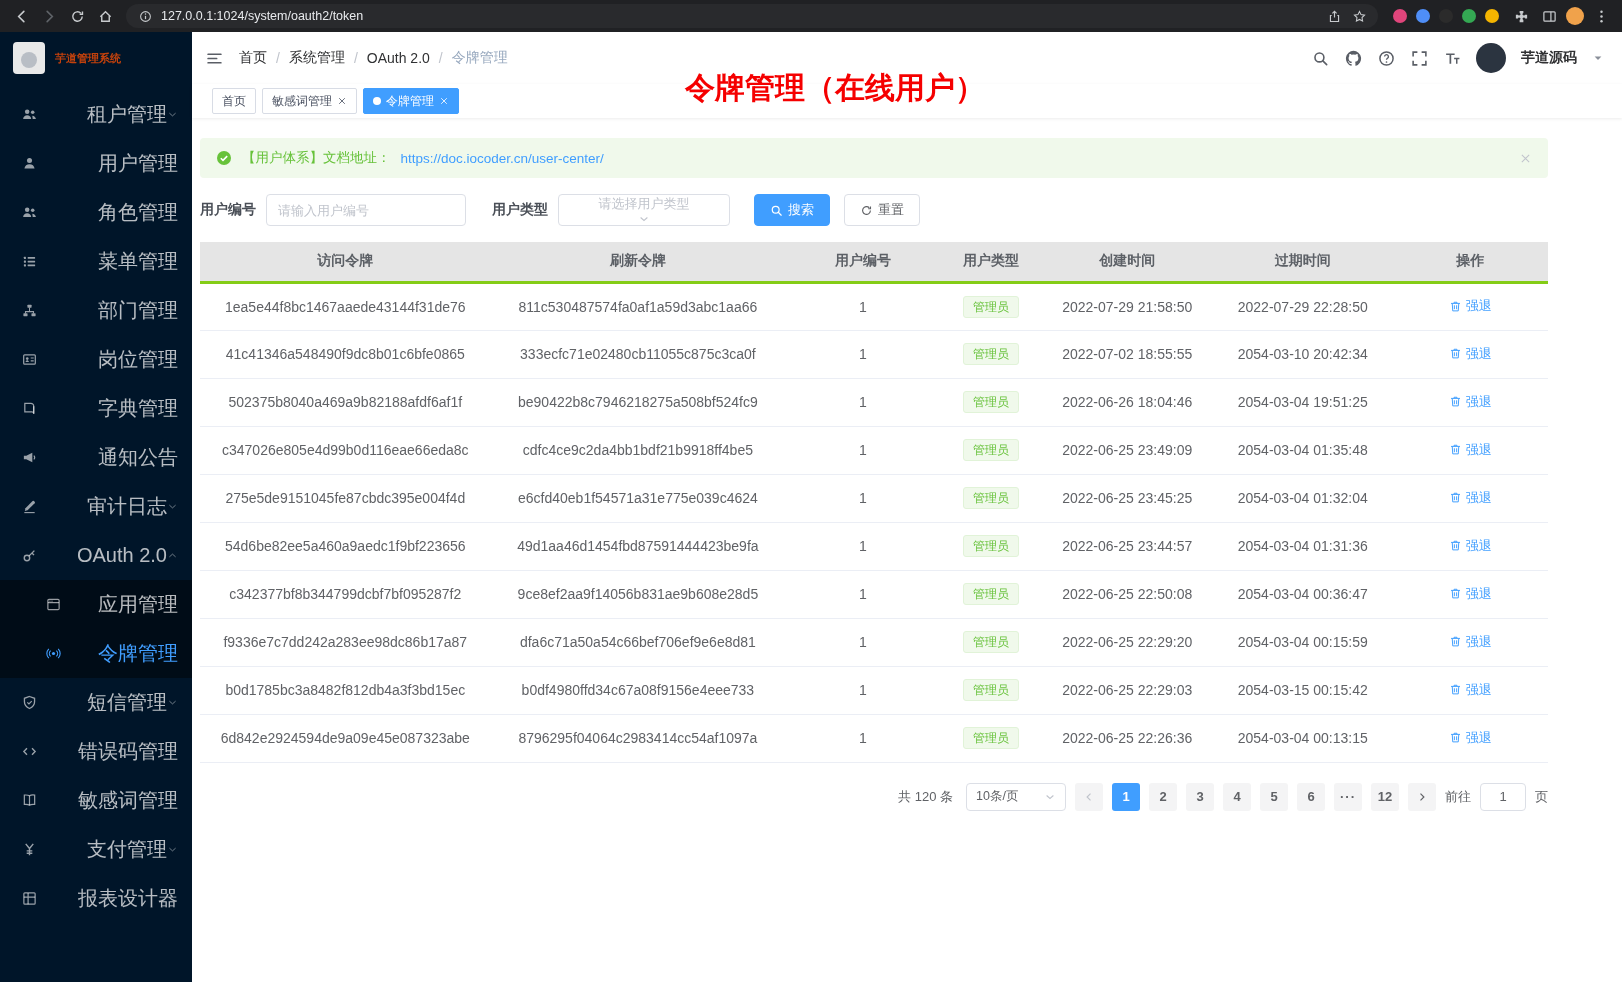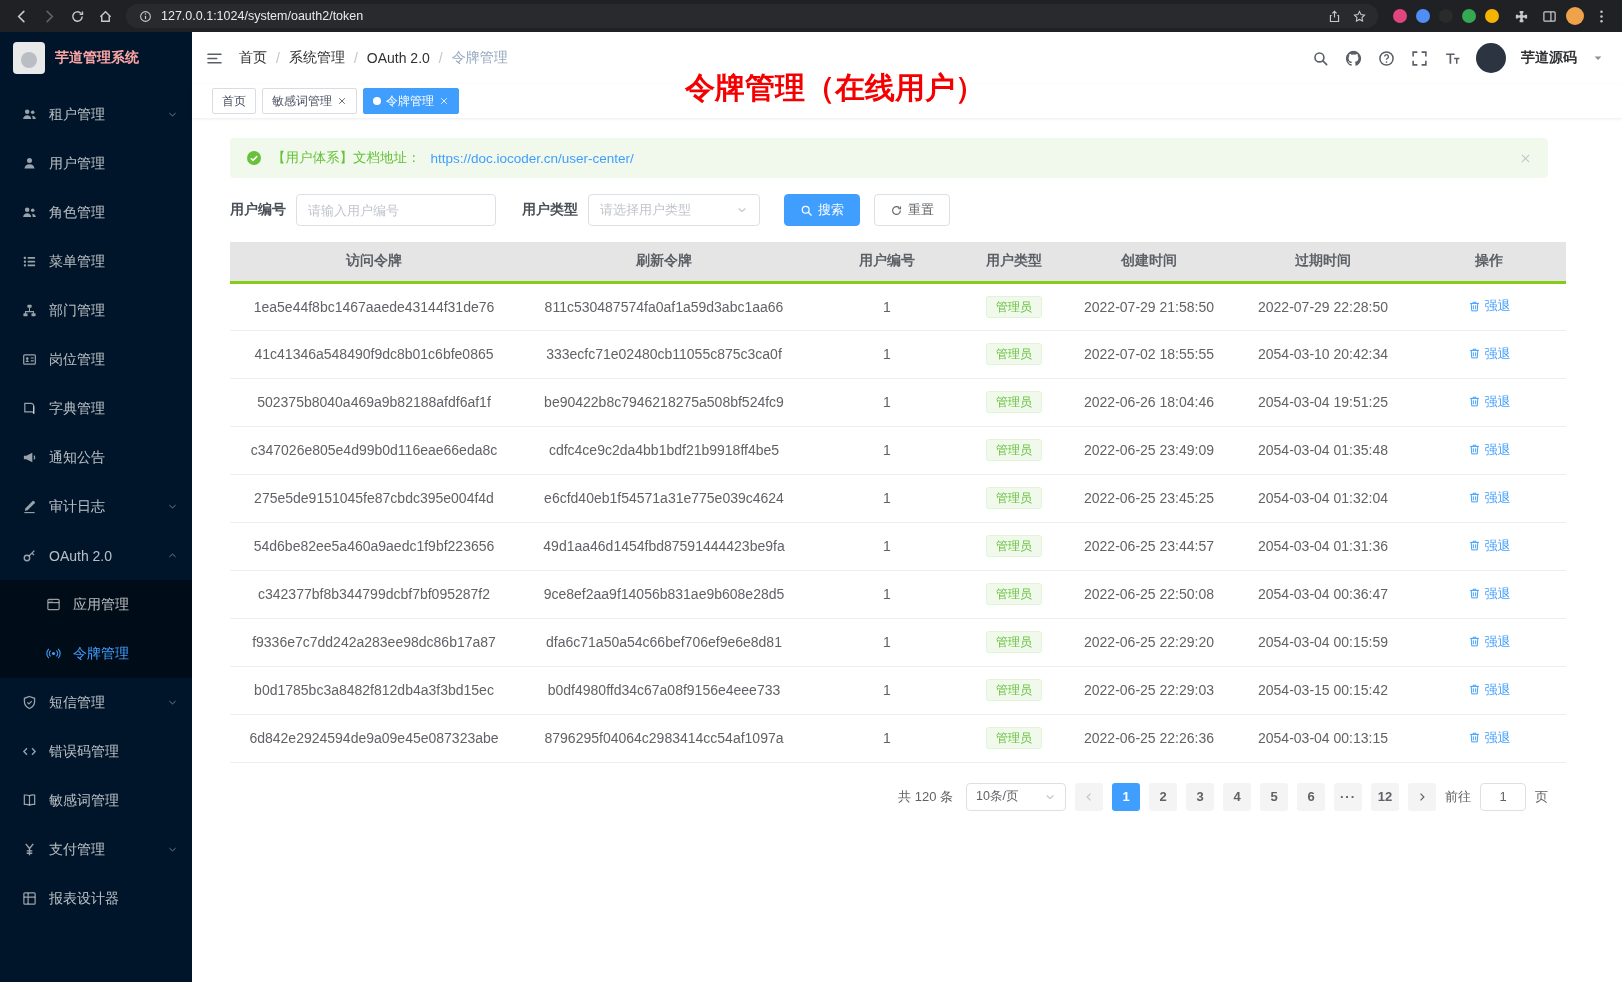--- a/index.html
+++ b/index.html
@@ -19,23 +19,23 @@
   .ext-row{display:flex;align-items:center;gap:9px;margin:0 5px;}
   .ext-dot{width:14px;height:14px;border-radius:50%;display:inline-block;cursor:pointer;}
   .profile-dot{width:18px;height:18px;border-radius:50%;display:inline-block;background:#f0a24b;cursor:pointer;}
 
   
   .app{display:flex;height:950px;}
   .sidebar{width:192px;flex:0 0 192px;background:#001529;display:flex;flex-direction:column;}
   .logo-row{height:52px;display:flex;align-items:center;gap:10px;padding:0 13px;cursor:pointer;}
   .logo-img{width:32px;height:32px;border-radius:4px;background:#e9e9e9;flex:0 0 auto;position:relative;overflow:hidden;}
   .logo-img::after{content:"";position:absolute;left:8px;top:10px;width:16px;height:16px;border-radius:50%;background:#b9bec5;}
-  .logo-title{color:#fca5a5;font-weight:700;font-size:14px;white-space:nowrap;}
+  .logo-title{color:#c2410c;font-weight:700;font-size:11px;white-space:nowrap;}
   .menu{flex:1;padding-top:6px;overflow:hidden;}
-  .menu-item{height:49px;display:flex;align-items:center;padding:0 14px 0 20px;color:rgba(255,255,255,.72);font-size:14px;cursor:pointer;}
+  .menu-item{height:49px;display:flex;align-items:center;padding:0 14px 0 20px;color:rgba(255,255,255,.72);font-size:20px;cursor:pointer;text-align:right;}
   .menu-item .mi{font-size:15px;width:18px;margin-right:11px;color:rgba(255,255,255,.60);}
   .menu-item .mi-label{flex:1;white-space:nowrap;}
   .menu-item .chev{font-size:11px;color:rgba(255,255,255,.45);}
   .menu-item.sub{padding-left:44px;background:#000c17;}
   .menu-item.active{color:#409eff;}
   .menu-item.active .mi{color:#409eff;}
 
   .main{flex:1;display:flex;flex-direction:column;position:relative;background:#fff;min-width:0;}
   .annotation{position:absolute;left:643px;top:36px;transform:translateX(-50%);font-size:30px;font-weight:700;color:#f50000;z-index:40;white-space:nowrap;}
 
@@ -53,33 +53,33 @@
   .u-caret{font-size:12px;color:#8a8f99;}
 
   
   .tabsbar{height:34px;display:flex;align-items:center;gap:6px;padding:0 20px;background:#fff;box-shadow:0 1px 3px rgba(0,0,0,.08);position:relative;z-index:5;}
   .tag{height:26px;display:inline-flex;align-items:center;gap:5px;padding:0 9px;border:1px solid #d8dce5;background:#fff;color:#495060;font-size:12px;cursor:pointer;border-radius:2px;}
   .tag .dot{width:8px;height:8px;border-radius:50%;background:#fff;}
   .tag-x{font-size:10px;}
   .tag.active{background:#409eff;border-color:#409eff;color:#fff;}
 
   
-  .content{flex:1;padding:20px 74px 20px 38px;position:relative;}
+  .content{flex:1;padding:20px 74px 20px 8px;position:relative;}
   .alert{height:40px;background:#f0f9eb;border-radius:4px;display:flex;align-items:center;gap:10px;padding:0 16px;}
   .alert .aicon{font-size:16px;}
   .alert-text{color:#67c23a;font-size:13.5px;font-weight:500;}
   .alert-link{color:#409eff;font-size:13.5px;text-decoration:none;cursor:pointer;}
   .alert-close{margin-left:auto;color:#c0c4cc;font-size:13px;cursor:pointer;}
 
   .filters{display:flex;align-items:center;gap:10px;margin-top:16px;}
   .f-label{font-weight:700;color:#4a4f57;font-size:14px;}
   .f-input{width:200px;height:32px;border:1px solid #dcdfe6;border-radius:4px;padding:0 11px;font-size:13px;color:#606266;outline:none;font-family:inherit;background:#fff;}
   .f-input::placeholder{color:#c0c4cc;}
   .ml{margin-left:16px;}
-  .f-select{width:172px;height:32px;border:1px solid #dcdfe6;border-radius:4px;display:flex;align-items:center;justify-content:space-between;padding:0 11px;cursor:pointer;background:#fff;}
+  .f-select{width:172px;height:32px;border:1px solid #dcdfe6;border-radius:4px;display:flex;align-items:center;justify-content:space-between;padding:0 11px;cursor:pointer;background:#fff;flex-direction:column;}
   .f-select .placeholder{color:#c0c4cc;font-size:13px;}
   .sel-caret{color:#c0c4cc;font-size:12px;}
   .btn{height:32px;border-radius:4px;display:inline-flex;align-items:center;gap:5px;padding:0 15px;font-size:13px;cursor:pointer;font-family:inherit;}
   .btn .icon{font-size:13px;}
   .btn-primary{background:#409eff;border:1px solid #409eff;color:#fff;margin-left:14px;}
   .btn-plain{background:#fff;border:1px solid #dcdfe6;color:#606266;margin-left:4px;}
 
   .table{width:100%;border-collapse:collapse;table-layout:fixed;margin-top:16px;font-size:14px;}
   .table th{height:40px;font-weight:700;color:#5c6066;text-align:center;border-bottom:3px solid #84cc16;background:#e5e5e5;font-size:14px;}
   .table td{height:48px;text-align:center;color:#606266;border-bottom:1px solid #ebeef5;white-space:nowrap;overflow:hidden;text-overflow:ellipsis;}

